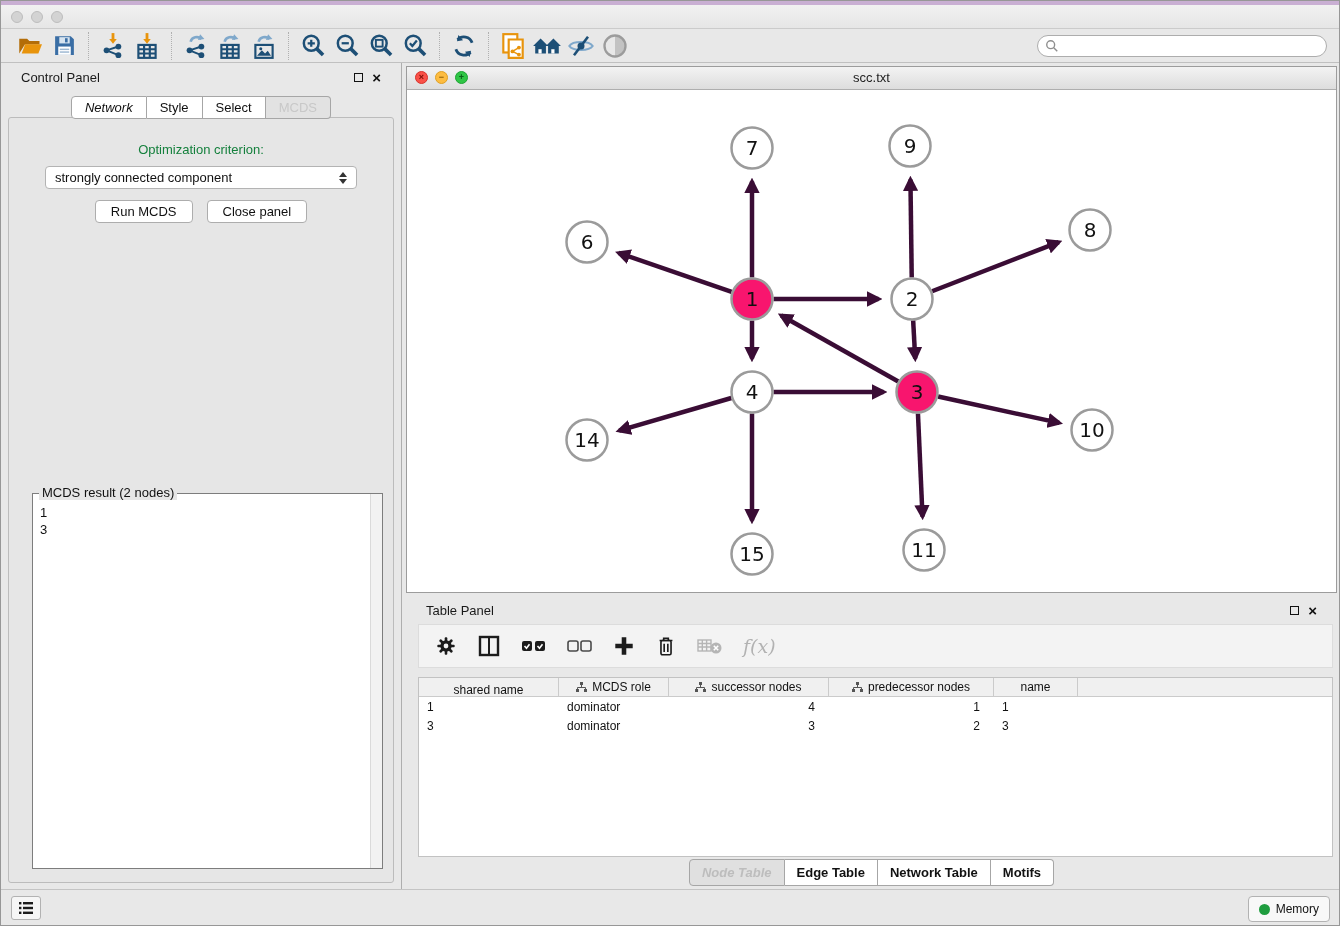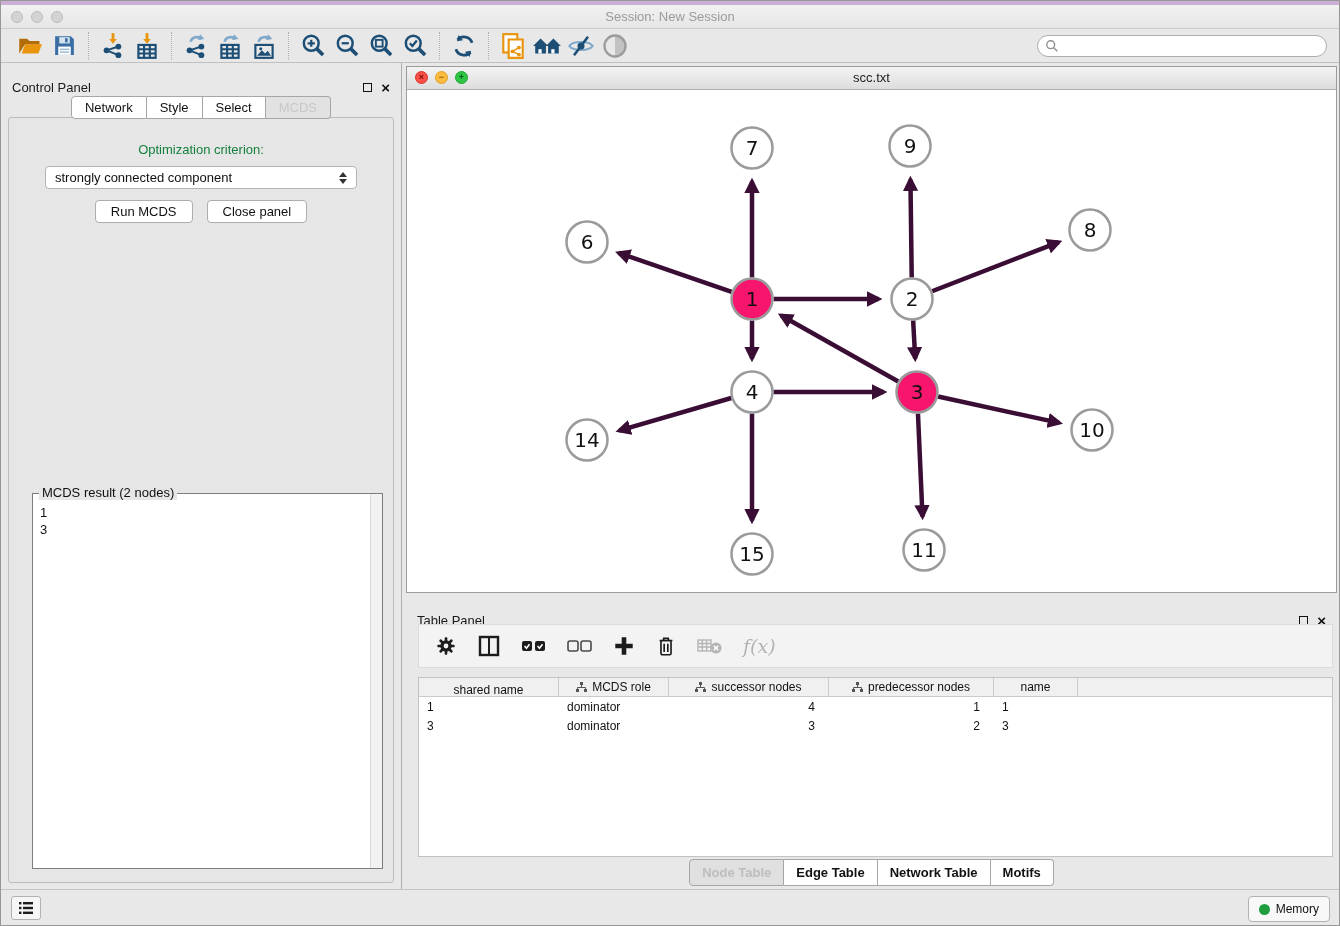--- a/index.html
+++ b/index.html
@@ -16,28 +16,28 @@
 
   
   .toolbar { position:absolute; top:28px; left:0; right:0; height:34px; background:#e8e8e8; border-bottom:1px solid #c0c0c0; display:flex; align-items:center; padding:0 12px; }
   .tb-btn { width:34px; height:30px; display:flex; align-items:center; justify-content:center; cursor:default; }
   .tb-sep { width:1px; height:28px; border-left:1px dotted #b0b0b0; margin:0 7px; }
   .search-box { margin-left:auto; width:290px; height:22px; background:#fff; border:1px solid #adadad; border-radius:12px; display:flex; align-items:center; padding:0 7px; }
   .search-box input { border:none; outline:none; flex:1; font-size:12px; background:transparent; margin-left:5px; }
 
   
   .control-panel { position:absolute; top:62px; left:0; width:401px; bottom:36px; background:#e8e8e8; border-right:1px solid #aeaeae; }
-  .panel-header { height:28px; display:flex; align-items:center; padding:0 11px;margin-top:10px; }
+  .panel-header { height:28px; display:flex; align-items:center; padding:0 20px; }
   .panel-title { font-size:13px; color:#1a1a1a; }
   .panel-winbtns { margin-left:auto; display:flex; align-items:center; gap:9px; }
   .float-icon { width:9px; height:9px; border:1.6px solid #111; display:inline-block; }
   .close-icon { font-size:15px; font-weight:bold; color:#111; line-height:1; }
   .cp-tabs { position:absolute; top:33px; left:0; right:0; display:flex; justify-content:center; z-index:2; }
   .seg-tab { font-size:13px; padding:3px 13px; background:#fff; border:1px solid #a6a6a6; border-left:none; color:#111; }
-  .seg-tab:first-child { border-left:1px solid #a6a6a6; border-radius:4px 0 0 4px; }
+  .seg-tab:first-child { border-left:1px solid #a6a6a6; border-radius:4px 0 0 4px;font-style:italic; }
   .seg-tab:last-child { border-radius:0 4px 4px 0; }
   .seg-tab.disabled { background:#e2e2e2; color:#c8c8c8; }
   .cp-pane { position:absolute; top:54px; left:7px; right:7px; bottom:6px; background:#e6e6e6; border:1px solid #bcbcbc; border-radius:3px; }
   .opt-label { margin-top:24px; text-align:center; font-size:13px; color:#15803d; }
   .cp-select { width:312px; height:23px; margin:9px auto 0; background:#fff; border:1px solid #b3b3b3; border-radius:4px; display:flex; align-items:center; padding:0 9px; font-size:13px; color:#111; }
   .spinner { margin-left:auto; display:flex; flex-direction:column; gap:2px; }
   .spinner i { width:0; height:0; border-left:4px solid transparent; border-right:4px solid transparent; }
   .spin-up { border-bottom:5px solid #333; }
   .spin-down { border-top:5px solid #333; }
   .btn-row { display:flex; justify-content:center; gap:14px; margin-top:11px; }
@@ -83,21 +83,20 @@
 
 <div class="app">
 
   <div class="titlebar-accent"></div>
   <div class="titlebar">
     <div class="traffic-inactive">
       <span></span>
       <span></span>
       <span></span>
     </div>
-    <div class="app-title">Session: New Session</div>
   </div>
 
   <div class="toolbar">
     <div class="tb-btn">
       <svg width="27" height="27" viewBox="0 0 24 24">
           <path d="M2 19V6h7l2 2h9v3H7z" fill="#b36d08"></path>
           <path d="M4.2 19l3-8.2h15L19 19z" fill="#e8940c"></path>
         </svg>
     </div>
     <div class="tb-btn">

